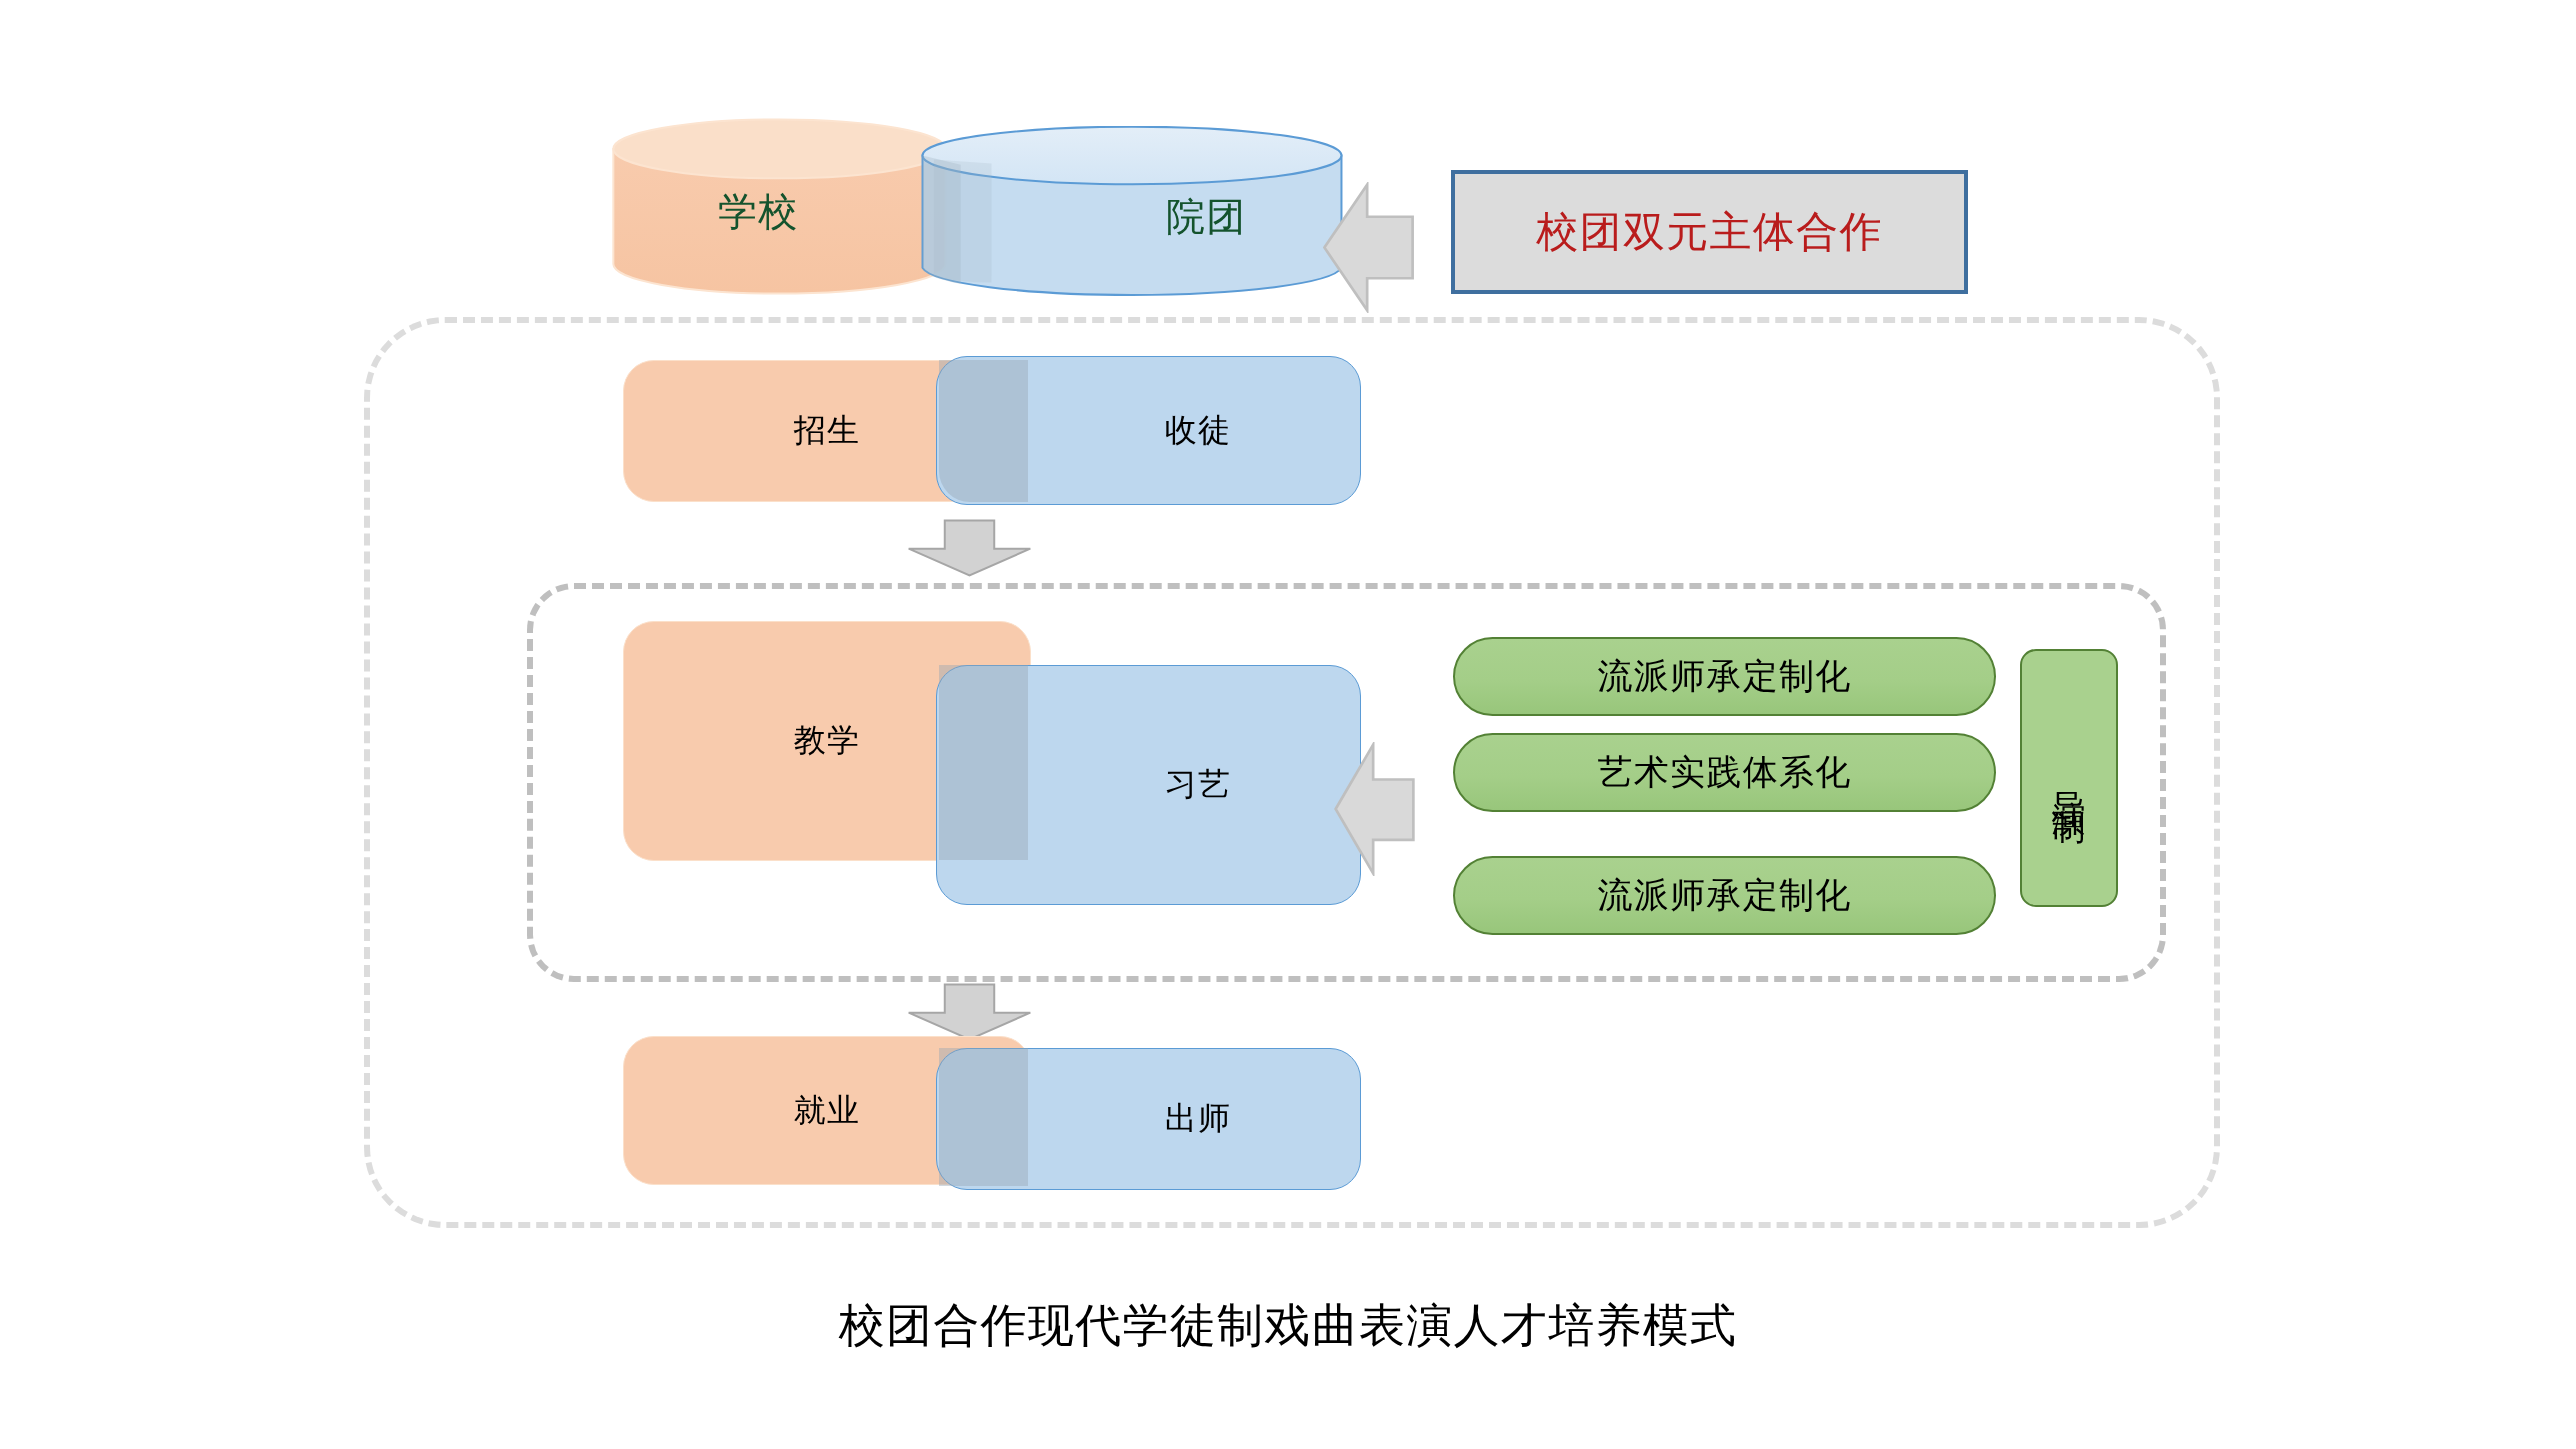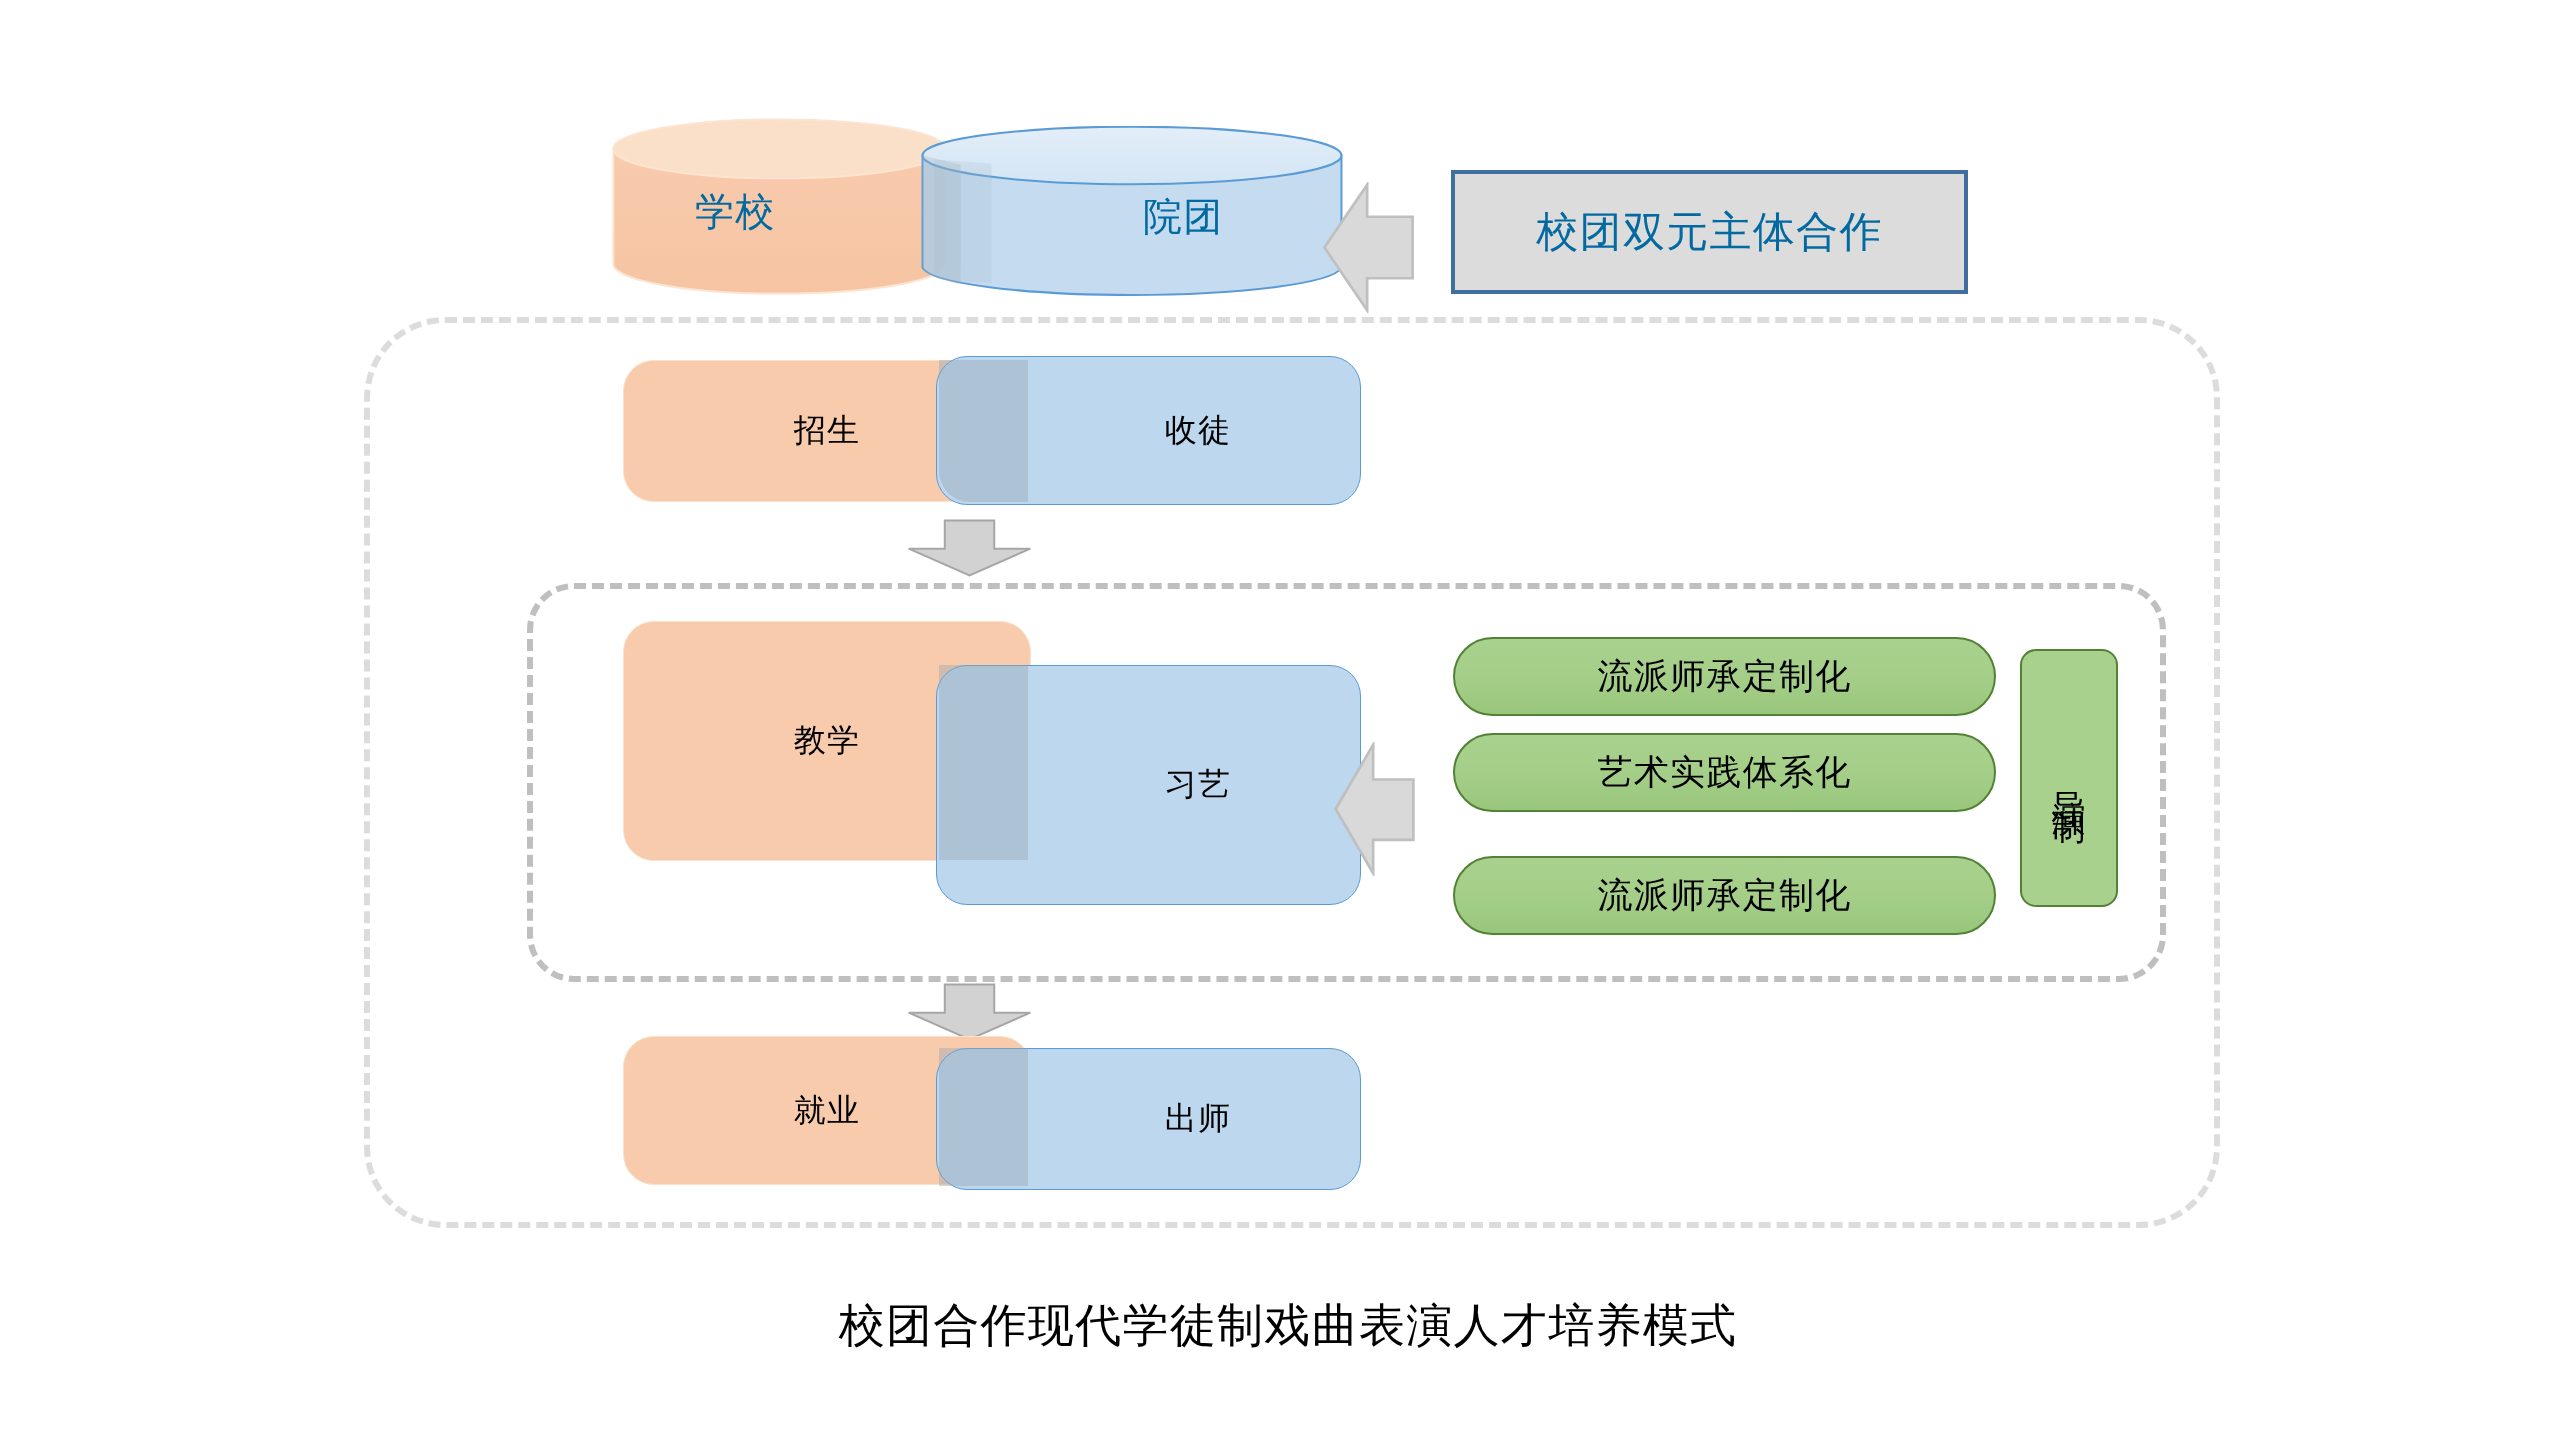--- a/index.html
+++ b/index.html
@@ -70,40 +70,41 @@
     pointer-events: none;
   }
 
   
   .cylinder {
     position: absolute;
   }
   .cyl-label {
     position: absolute;
     font-size: 39px;
-    color: #0369a1;
+    color: #14532d;
     letter-spacing: 1.3px;
     white-space: nowrap;
+    margin-left: 23px;
   }
 
   
   #callout-cooperation {
     position: absolute;
     left: 1451px;
     top: 170px;
     width: 517px;
     height: 124px;
     background: #dcdcdc;
     border: 4px solid #3f6f9f;
     box-sizing: border-box;
     display: flex;
     align-items: center;
     justify-content: center;
     font-size: 42px;
-    color: #0369a1;
+    color: #b91c1c;
     letter-spacing: 1.3px;
   }
 
   
   .green-pill {
     position: absolute;
     left: 1453px;
     width: 543px;
     height: 79px;
     background: linear-gradient(180deg, #a9d18e 0%, #a4ce88 55%, #98c67b 100%);

